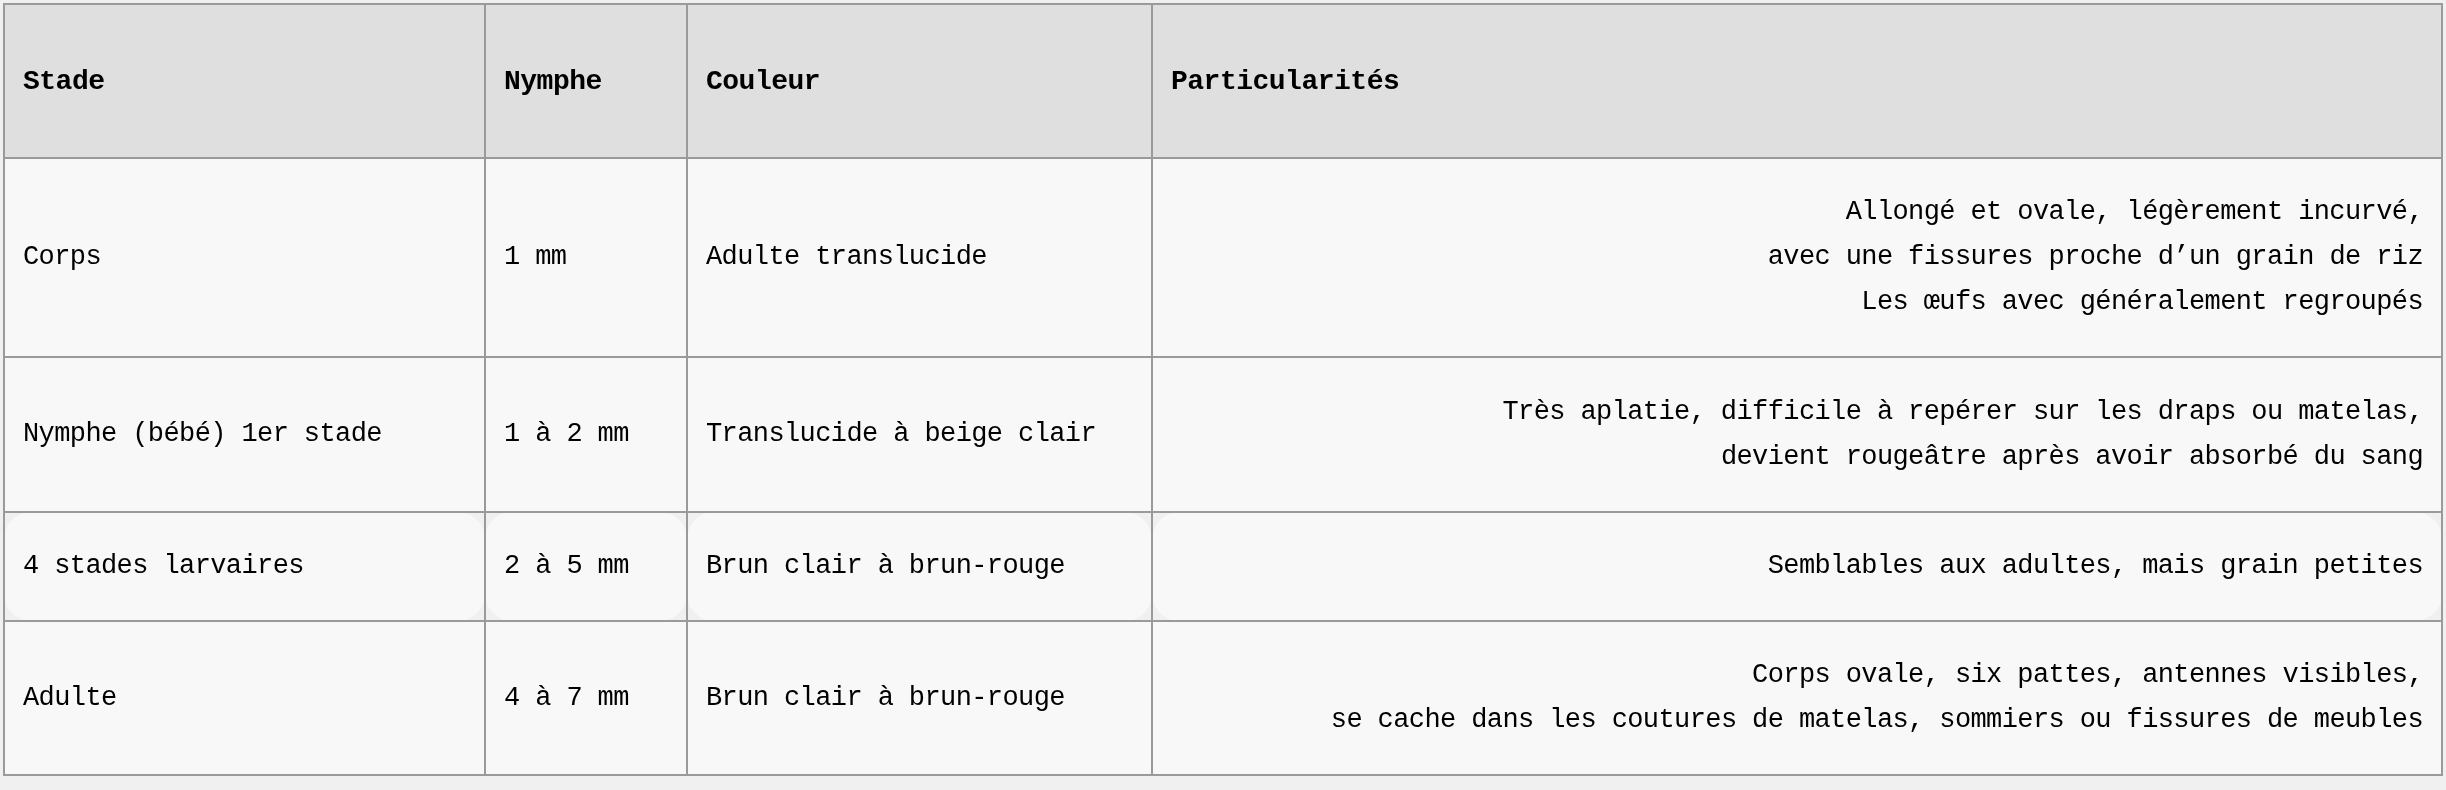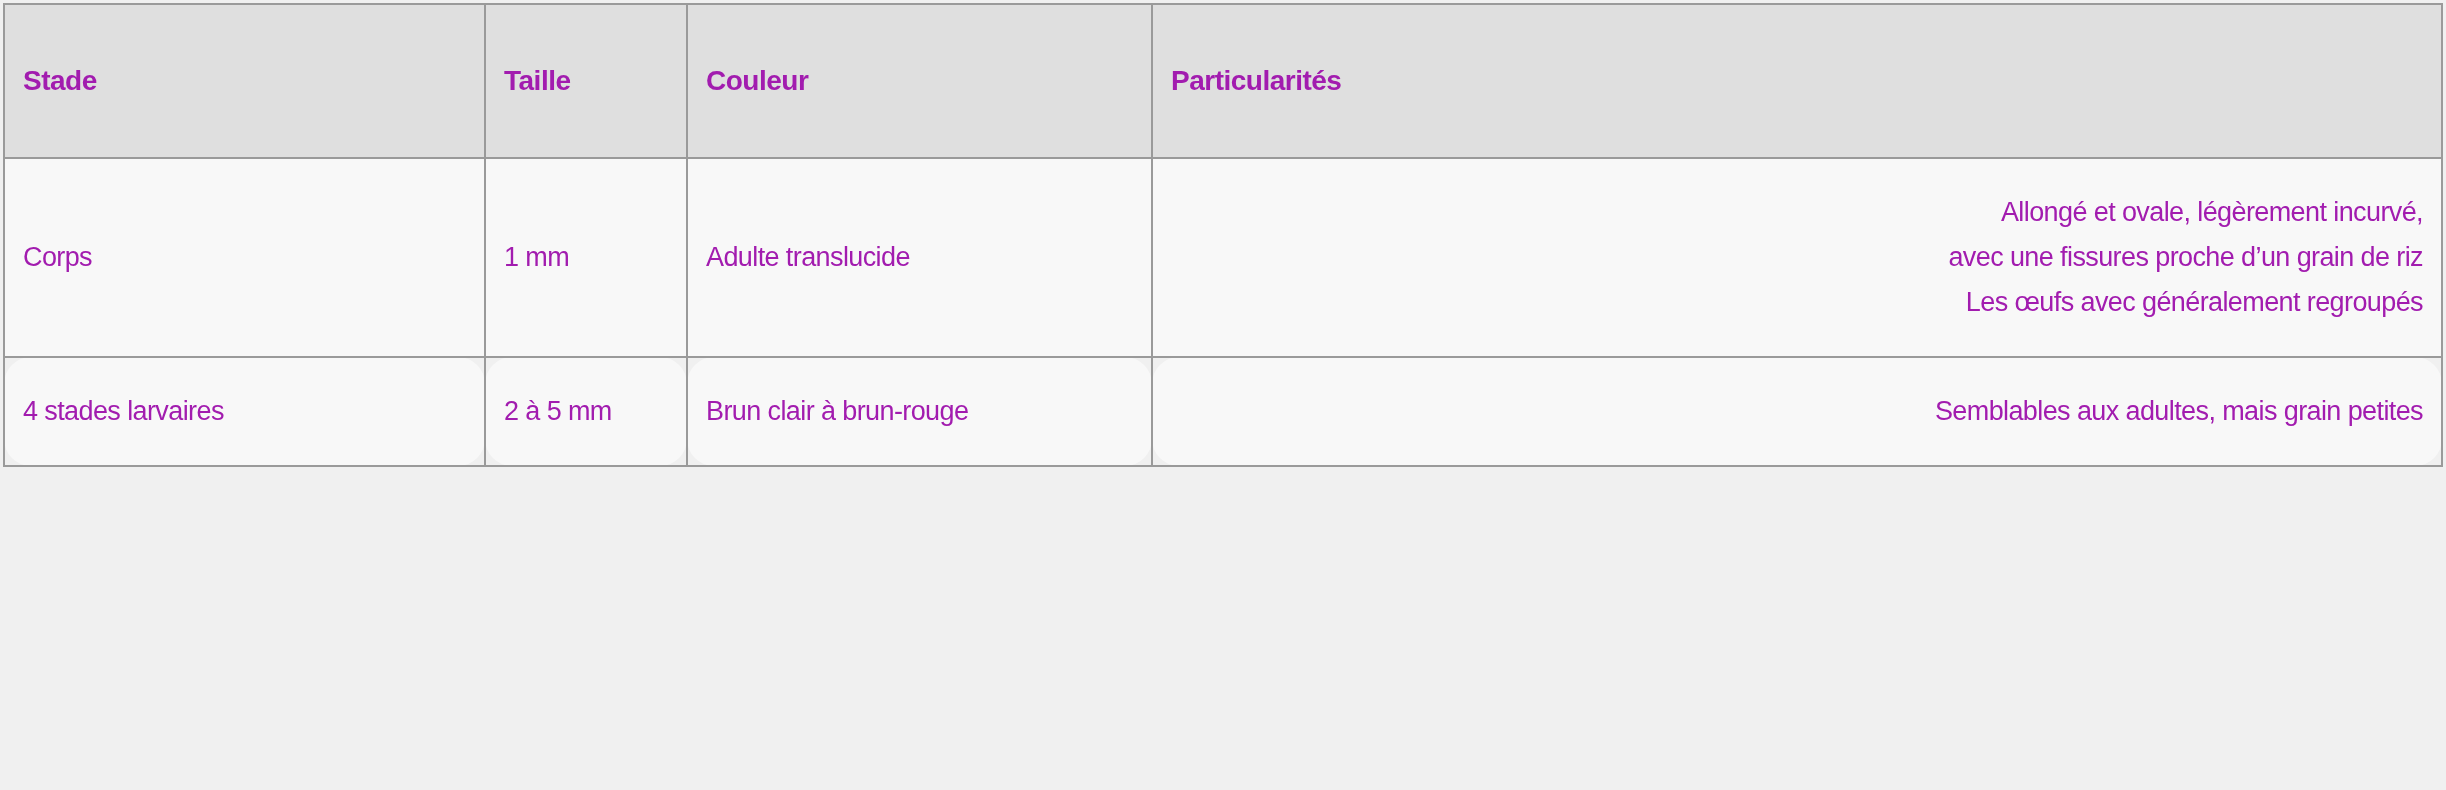--- a/index.html
+++ b/index.html
@@ -10,22 +10,22 @@
     background: #f0f0f0;
     overflow: hidden;
   }
   .wrap {
     position: absolute;
     left: 3px;
     top: 3px;
   }
   table {
     border-collapse: collapse;
-    font-family: Liberation Sans, sans-serif;
-    color: #a21caf;
+    font-family: Liberation Mono, monospace;
+    color: #000000;
     table-layout: fixed;
     width: 2438px;
   }
   th, td {
     border: 2px solid #9a9a9a;
     padding: 0 18px;
     text-align: left;
     vertical-align: middle;
   }
   th {
@@ -54,39 +54,57 @@
   <table>
     <colgroup>
       <col style="width:481px">
       <col style="width:202px">
       <col style="width:465px">
       <col style="width:1290px">
     </colgroup>
     <thead>
       <tr>
         <th>Stade</th>
-        <th>Taille</th>
+        <th>Nymphe</th>
         <th>Couleur</th>
         <th>Particularités</th>
       </tr>
     </thead>
     <tbody>
       <tr class="r1">
         <td>Corps</td>
         <td>1 mm</td>
         <td>Adulte translucide</td>
         <td>
           <span class="line">Allongé et ovale, légèrement incurvé,</span>
           <span class="line">avec une fissures proche d’un grain de riz</span>
           <span class="line">Les œufs avec généralement regroupés</span>
         </td>
       </tr>
+      <tr class="r2">
+        <td>Nymphe (bébé) 1er stade</td>
+        <td>1 à 2 mm</td>
+        <td>Translucide à beige clair</td>
+        <td>
+          <span class="line">Très aplatie, difficile à repérer sur les draps ou matelas,</span>
+          <span class="line">devient rougeâtre après avoir absorbé du sang</span>
+        </td>
+      </tr>
       <tr class="r3">
         <td>4 stades larvaires</td>
         <td>2 à 5 mm</td>
         <td>Brun clair à brun-rouge</td>
         <td>
           <span class="line">Semblables aux adultes, mais grain petites</span>
         </td>
       </tr>
+      <tr class="r4">
+        <td>Adulte</td>
+        <td>4 à 7 mm</td>
+        <td>Brun clair à brun-rouge</td>
+        <td>
+          <span class="line">Corps ovale, six pattes, antennes visibles,</span>
+          <span class="line">se cache dans les coutures de matelas, sommiers ou fissures de meubles</span>
+        </td>
+      </tr>
     </tbody>
   </table>
 </div>
 
 </body></html>

